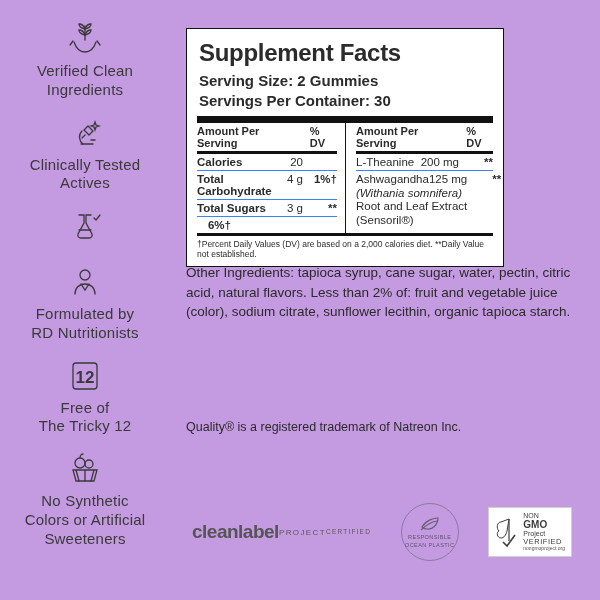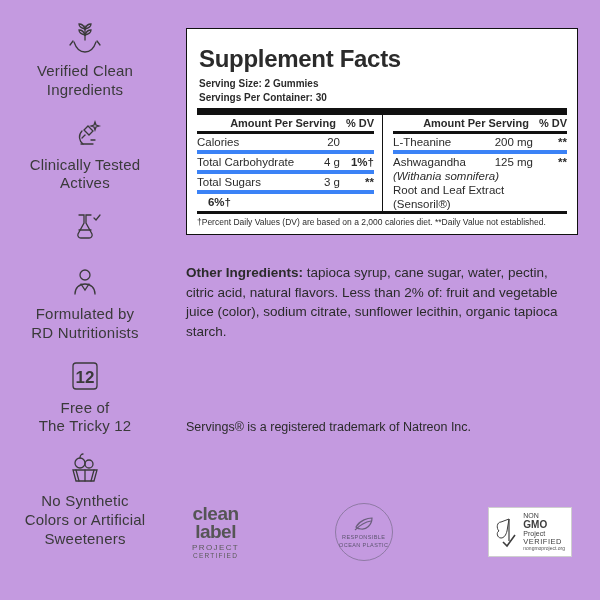--- a/index.html
+++ b/index.html
@@ -56,35 +56,35 @@
     color: #3a3a3a;
     letter-spacing: .2px;
     white-space: pre-line;
   }
 
   
   .facts {
     position: absolute;
     left: 186px;
     top: 28px;
-    width: 392px;
+    width: 318px;
     background: #ffffff;
     border: 1.5px solid #111;
     box-sizing: border-box;
-    padding: 16px 10px 6px 10px;
+    padding: 10px 10px 6px 10px;
   }
   .facts-title {
     font-family: "Liberation Sans", sans-serif;
     font-size: 24px;
     font-weight: bold;
     letter-spacing: -0.3px;
     margin: 0 0 4px 2px;
   }
   .serving-line {
-    font-size: 10px;
+    font-size: 15px;
     font-weight: bold;
     margin-left: 2px;
     line-height: 1.35;
   }
   .rule-thick {
     border-top: 7px solid #111;
     margin: 4px 0 0 0;
   }
   .rule-med {
     border-top: 3px solid #111;
@@ -110,36 +110,36 @@
     font-size: 11px;
     font-weight: bold;
     padding: 2px 0 2px 0;
   }
   .colhead .aps { margin-right: 10px; }
   .row {
     display: flex;
     align-items: baseline;
     font-size: 11.5px;
     padding: 2px 0 2px 0;
-    border-top: 4px solid #3b82f6;
+    border-top: 1px solid #3b82f6;
   }
   .row.first { border-top: none; }
   .row .name { flex: 1 1 auto; }
   .row .amt {
     flex: 0 0 auto;
     text-align: right;
     margin-right: 8px;
     font-weight: normal;
   }
   .row .dv {
     flex: 0 0 26px;
     text-align: right;
     font-weight: bold;
   }
-  .bold { font-weight: normal; }
+  .bold { font-weight: bold; }
   .indent { padding-left: 14px; }
   .italic { font-style: italic; }
   .sub {
     font-size: 11.5px;
     line-height: 1.2;
   }
   .footnote {
     font-size: 8.5px;
     line-height: 1.25;
     padding-top: 3px;
@@ -150,38 +150,38 @@
     position: absolute;
     left: 186px;
     width: 392px;
     font-size: 13.5px;
     line-height: 1.45;
     color: #2b2b2b;
   }
   #other-ingredients { top: 263px; }
   #contains-no { top: 348px; }
   #trademark { top: 418px; font-size: 12.5px; }
-  .tb-label { font-weight: bold; }
+  .tb-label { font-weight: normal; }
 
   
   .certs {
     position: absolute;
     left: 186px;
     top: 492px;
     width: 392px;
     height: 80px;
     display: flex;
     align-items: center;
     justify-content: space-between;
     padding: 0 6px;
     box-sizing: border-box;
   }
   .cert {
     display: flex;
-    flex-direction: column;
+    flex-direction: row;
     align-items: center;
     justify-content: center;
     color: #4a4a4a;
   }
   .clp-title {
     font-size: 19px;
     font-weight: bold;
     color: #555;
     line-height: .95;
     letter-spacing: -0.5px;
@@ -404,21 +404,21 @@
 
     <div class="rule-med"></div>
     <div class="footnote">†Percent Daily Values (DV) are based on a 2,000 calories diet. **Daily Value not established.</div>
   </div>
 
   <div class="textblock" id="other-ingredients">
     <span class="tb-label">Other Ingredients:</span><span> tapioca syrup, cane sugar, water, pectin, citric acid, natural flavors. Less than 2% of: fruit and vegetable juice (color), sodium citrate, sunflower lecithin, organic tapioca starch.</span>
   </div>
 
 
-  <div class="textblock" id="trademark">Servings® is a registered trademark of Natreon Inc.</div>
+  <div class="textblock" id="trademark">Quality® is a registered trademark of Natreon Inc.</div>
 
   <div class="certs">
 
     <div class="cert">
       <div class="clp-title">clean</div>
       <div class="clp-title">label</div>
       <div class="clp-sub">PROJECT</div>
       <div class="clp-sub2">CERTIFIED</div>
     </div>
 

